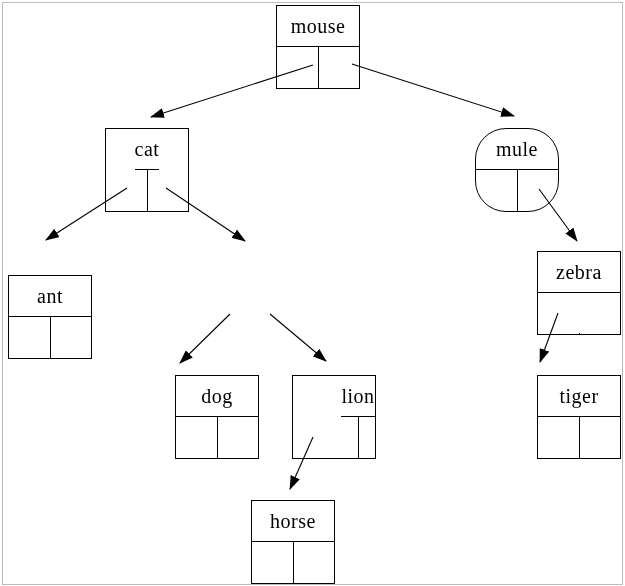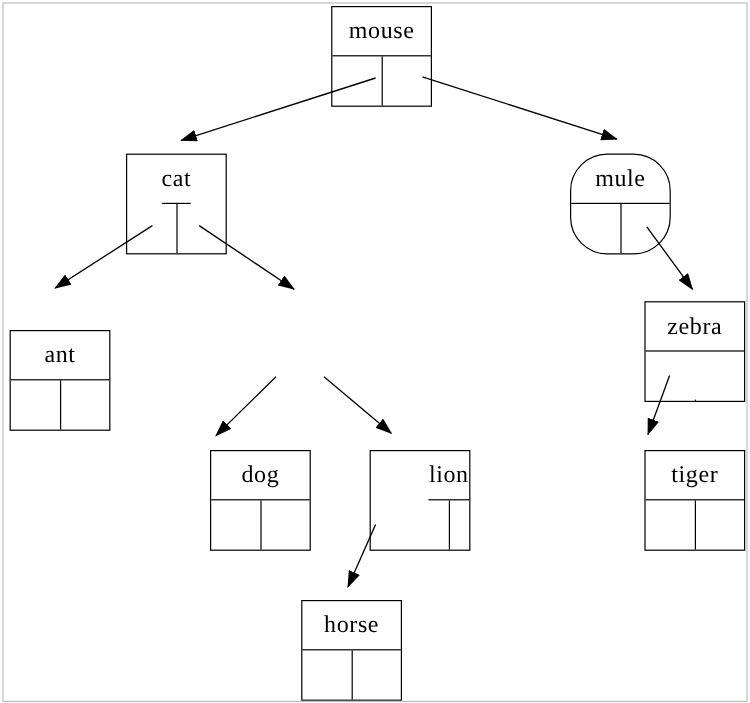--- a/index.html
+++ b/index.html
@@ -98,21 +98,21 @@
           <div class="cell right"></div>
         </div>
       </div>
       <div class="node" style="left: 135px; top: 375px; margin-left: 40px;">
         <div class="label">dog</div>
         <div class="ptrs">
           <div class="cell left"></div>
           <div class="cell right"></div>
         </div>
       </div>
-      <div class="node" style="left: 308px; top: 375px; padding-left: 48px;">
+      <div class="node" style="left: 292px; top: 375px; padding-left: 48px;">
         <div class="label">lion</div>
         <div class="ptrs">
           <div class="cell left"></div>
           <div class="cell right"></div>
         </div>
       </div>
       <div class="node" style="left: 497px; top: 375px; margin-left: 40px;">
         <div class="label">tiger</div>
         <div class="ptrs">
           <div class="cell left"></div>

